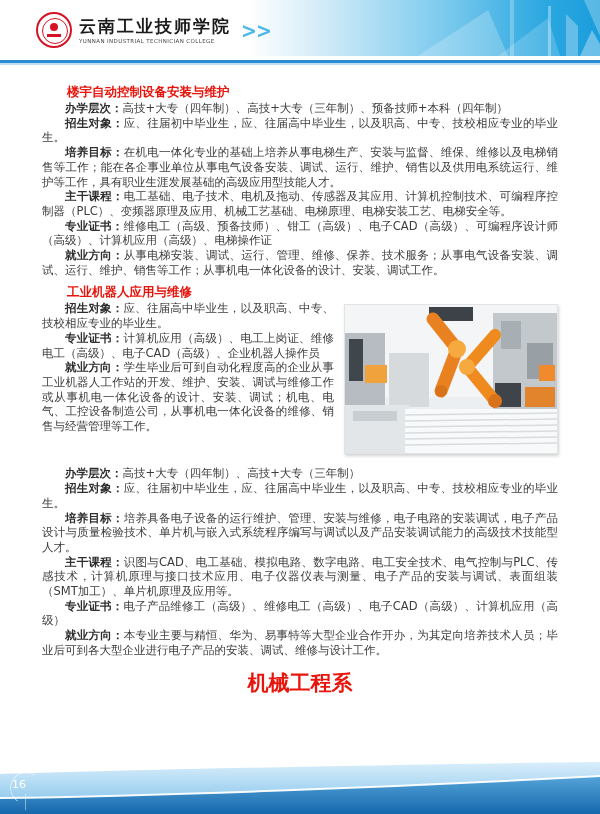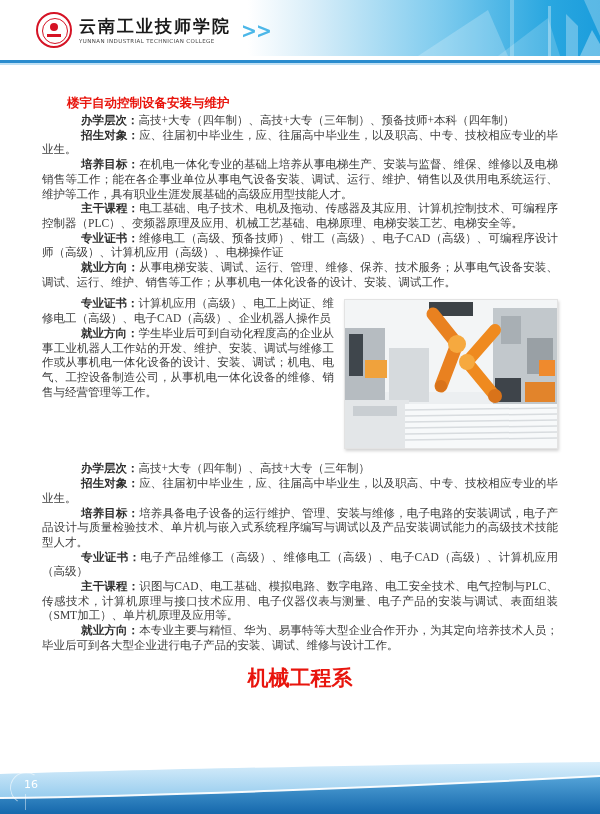--- a/index.html
+++ b/index.html
@@ -22,36 +22,36 @@
   .logo .core{position:absolute;left:12px;top:9px;width:8px;height:8px;background:#d51325;border-radius:50%;}
   .logo .base{position:absolute;left:9px;top:20px;width:14px;height:3px;background:#d51325;}
   .brand-text{margin-left:7px;}
   .brand-cn{font-family:"DejaVu Serif","Liberation Serif",serif;
     font-weight:bold;font-size:17px;color:#1a1a1a;letter-spacing:2px;line-height:19px;}
   .brand-en{font-size:5.5px;color:#444;letter-spacing:0.4px;margin-top:2px;}
   .chevrons{margin-left:10px;font-size:19px;font-weight:bold;color:#4cb7e8;
     letter-spacing:-1px;transform:scaleY(1.1);line-height:30px;}
   .rule{height:3px;background:#2a8cce;border-bottom:2px solid #bfe0f4;margin-top:4px;}
   
-  .content{padding:24px 42px 0 42px;font-size:11.5px;line-height:14.7px;font-family:Liberation Serif, serif;}
+  .content{padding:12px 42px 0 42px;font-size:11.5px;line-height:14.7px;}
   .program{margin-top:7px;}
   .program-title{color:#e8150d;font-weight:bold;font-size:12.5px;line-height:15px;
     text-indent:2em;margin:0 0 2px 0;}
   .field{margin:0;text-indent:2em;text-align:justify;}
-  .field .lbl{font-weight:bold;color:#2e2e2e;margin-left:16px;}
+  .field .lbl{font-weight:bold;color:#2e2e2e;}
   .dept-heading{color:#e8150d;font-weight:bold;font-size:21px;text-align:center;
     margin:13px 0 6px 0;line-height:24px;}
   
   .photo{float:right;width:212px;height:148px;margin:3px 0 5px 10px;
     border:1px solid #e3e3e3;box-shadow:1px 2px 3px rgba(0,0,0,.18);background:#eceff1;}
   .clearfix::after{content:"";display:block;clear:both;}
   
   .footer{position:absolute;left:0;bottom:0;width:600px;height:56px;pointer-events:none;}
   .footer svg{display:block;}
-  .page-num{position:absolute;left:24px;top:20px;color:#ffffff;font-size:11px;z-index:3;}
+  .page-num{position:absolute;left:12px;top:20px;color:#ffffff;font-size:11px;z-index:3;}
   .page-arc{position:absolute;left:10px;top:14px;width:30px;height:30px;border-radius:50%;
     border:1px solid rgba(255,255,255,.55);border-right-color:transparent;
     border-bottom-color:transparent;transform:rotate(-12deg);z-index:3;}
   .page-tick{position:absolute;left:25px;top:36px;width:1px;height:16px;
     background:rgba(255,255,255,.45);z-index:3;}
 </style>
 </head>
 <body>
 
 <div class="header">
@@ -87,20 +87,21 @@
     <p class="program-title">楼宇自动控制设备安装与维护</p>
     <p class="field"><span class="lbl">办学层次：</span><span>高技+大专（四年制）、高技+大专（三年制）、预备技师+本科（四年制）</span></p>
     <p class="field"><span class="lbl">招生对象：</span><span>应、往届初中毕业生，应、往届高中毕业生，以及职高、中专、技校相应专业的毕业生。</span></p>
     <p class="field"><span class="lbl">培养目标：</span><span>在机电一体化专业的基础上培养从事电梯生产、安装与监督、维保、维修以及电梯销售等工作；能在各企事业单位从事电气设备安装、调试、运行、维护、销售以及供用电系统运行、维护等工作，具有职业生涯发展基础的高级应用型技能人才。</span></p>
     <p class="field"><span class="lbl">主干课程：</span><span>电工基础、电子技术、电机及拖动、传感器及其应用、计算机控制技术、可编程序控制器（PLC）、变频器原理及应用、机械工艺基础、电梯原理、电梯安装工艺、电梯安全等。</span></p>
     <p class="field"><span class="lbl">专业证书：</span><span>维修电工（高级、预备技师）、钳工（高级）、电子CAD（高级）、可编程序设计师（高级）、计算机应用（高级）、电梯操作证</span></p>
     <p class="field"><span class="lbl">就业方向：</span><span>从事电梯安装、调试、运行、管理、维修、保养、技术服务；从事电气设备安装、调试、运行、维护、销售等工作；从事机电一体化设备的设计、安装、调试工作。</span></p>
   </div>
 
   <div class="program clearfix">
+    <p class="program-title">工业机器人应用与维修</p>
     <svg class="photo" viewBox="0 0 212 148">
       <rect x="0" y="0" width="212" height="148" fill="#eceff1"></rect>
       <rect x="0" y="0" width="212" height="92" fill="#f3f5f6"></rect>
       <rect x="148" y="8" width="64" height="104" fill="#c2c8cc"></rect>
       <rect x="156" y="16" width="20" height="28" fill="#a8afb4"></rect>
       <rect x="182" y="38" width="26" height="36" fill="#99a0a5"></rect>
       <rect x="150" y="78" width="26" height="24" fill="#3e444a"></rect>
       <rect x="180" y="82" width="30" height="20" fill="#e2842b"></rect>
       <rect x="194" y="60" width="16" height="16" fill="#ef8a2d"></rect>
       <rect x="0" y="28" width="40" height="74" fill="#b6bcc1"></rect>
@@ -119,30 +120,31 @@
       <rect x="60" y="104" width="152" height="44" fill="#f7f9fa"></rect>
       <g stroke="#d8dcdf" stroke-width="1.5">
         <line x1="60" y1="110" x2="212" y2="108"></line>
         <line x1="60" y1="116" x2="212" y2="114"></line>
         <line x1="60" y1="122" x2="212" y2="120"></line>
         <line x1="60" y1="128" x2="212" y2="126"></line>
         <line x1="60" y1="134" x2="212" y2="132"></line>
         <line x1="60" y1="140" x2="212" y2="138"></line>
       </g>
     </svg>
+    <p class="field"><span class="lbl">招生对象：</span><span>应、往届高中毕业生，以及职高、中专、技校相应专业的毕业生。</span></p>
     <p class="field"><span class="lbl">专业证书：</span><span>计算机应用（高级）、电工上岗证、维修电工（高级）、电子CAD（高级）、企业机器人操作员</span></p>
     <p class="field"><span class="lbl">就业方向：</span><span>学生毕业后可到自动化程度高的企业从事工业机器人工作站的开发、维护、安装、调试与维修工作或从事机电一体化设备的设计、安装、调试；机电、电气、工控设备制造公司，从事机电一体化设备的维修、销售与经营管理等工作。</span></p>
   </div>
 
   <div class="program">
     <p class="field"><span class="lbl">办学层次：</span><span>高技+大专（四年制）、高技+大专（三年制）</span></p>
     <p class="field"><span class="lbl">招生对象：</span><span>应、往届初中毕业生，应、往届高中毕业生，以及职高、中专、技校相应专业的毕业生。</span></p>
     <p class="field"><span class="lbl">培养目标：</span><span>培养具备电子设备的运行维护、管理、安装与维修，电子电路的安装调试，电子产品设计与质量检验技术、单片机与嵌入式系统程序编写与调试以及产品安装调试能力的高级技术技能型人才。</span></p>
+    <p class="field"><span class="lbl">主干课程：</span><span>识图与CAD、电工基础、模拟电路、数字电路、电工安全技术、电气控制与PLC、传感技术，计算机原理与接口技术应用、电子仪器仪表与测量、电子产品的安装与调试、表面组装（SMT加工）、单片机原理及应用等。</span></p>
     <p class="field"><span class="lbl">专业证书：</span><span>电子产品维修工（高级）、维修电工（高级）、电子CAD（高级）、计算机应用（高级）</span></p>
-    <p class="field"><span class="lbl">主干课程：</span><span>识图与CAD、电工基础、模拟电路、数字电路、电工安全技术、电气控制与PLC、传感技术，计算机原理与接口技术应用、电子仪器仪表与测量、电子产品的安装与调试、表面组装（SMT加工）、单片机原理及应用等。</span></p>
     <p class="field"><span class="lbl">就业方向：</span><span>本专业主要与精恒、华为、易事特等大型企业合作开办，为其定向培养技术人员；毕业后可到各大型企业进行电子产品的安装、调试、维修与设计工作。</span></p>
   </div>
 
   <div class="dept-heading">机械工程系</div>
 
 </div>
 
 <div class="footer">
   <svg width="600" height="56" viewBox="0 0 600 56">
     <defs>

